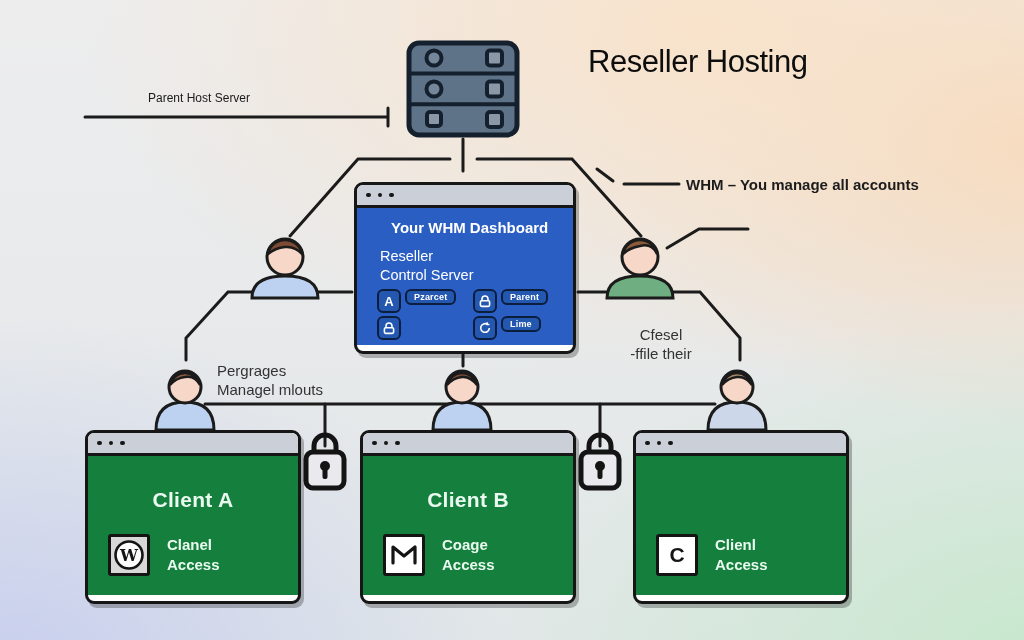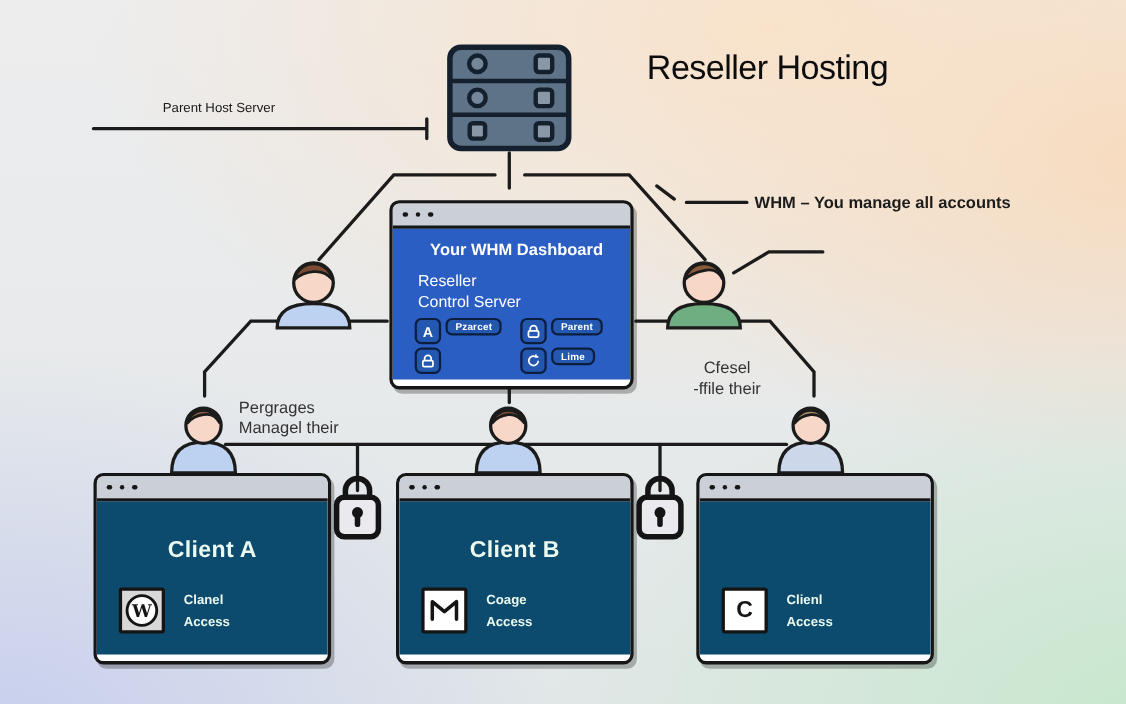--- a/index.html
+++ b/index.html
@@ -34,28 +34,28 @@
   .whm-win{left:354px;top:182px;width:216px;height:166px;}
   .whm-body{background:#2b5ec2;height:137px;color:#fff;}
   .whm-heading{position:absolute;left:34px;top:11px;font-size:15px;font-weight:700;}
   .whm-sub{position:absolute;left:23px;top:39px;font-size:14.5px;font-weight:400;line-height:18.5px;}
   .wgroup{position:absolute;display:flex;gap:4px;}
   .wbtn{border:2.5px solid #0c1e3e;border-radius:6px;background:#2357b0;color:#fff;
     display:flex;align-items:center;justify-content:center;box-sizing:border-box;}
   .wbtn.icon{width:24px;height:24px;font-size:13px;font-weight:700;}
   .wbtn.label{height:16px;font-size:9px;font-weight:700;letter-spacing:0.2px;padding:0 7px;}
   .client{width:210px;height:168px;}
-  .client-body{background:#0c4a6e;height:139px;color:#eafaf0;}
+  .client-body{background:#15803d;height:139px;color:#eafaf0;}
   .client-name{position:absolute;top:32px;width:100%;text-align:center;
     font-size:21px;font-weight:700;letter-spacing:0.3px;}
   .client-row{position:absolute;left:20px;top:78px;display:flex;align-items:center;gap:17px;}
   .icon-box{width:42px;height:42px;border:3px solid #141414;border-radius:3px;background:#fff;
     display:flex;align-items:center;justify-content:center;box-sizing:border-box;}
   .icon-box.gray{background:#d8d8d8;}
-  .access{font-size:12px;font-weight:700;line-height:20px;}
+  .access{font-size:15px;font-weight:700;line-height:20px;}
   .c-letter{font-size:21px;font-weight:700;color:#141414;}
 </style>
 </head>
 <body>
 
 <div class="stage">
 
   <svg class="layer" width="1024" height="640" viewBox="0 0 1024 640">
 
     <g stroke="#1b1b1b" stroke-width="3" fill="none" stroke-linecap="round">
@@ -129,21 +129,21 @@
     <div>Reseller Hosting</div>
   </div>
 
   <div class="abs parent-label">Parent Host Server</div>
 
   <div class="abs note whm-note">WHM – You manage all accounts</div>
 
 
   <div class="abs soft-note left-note">
     <div>Pergrages</div>
-    <div>Managel their</div>
+    <div>Managel mlouts</div>
   </div>
 
   <div class="abs soft-note right-note">
     <div>Cfesel</div>
     <div>-ffile their</div>
   </div>
 
   <div class="window whm-win">
     <div class="titlebar">
       <span class="dot"></span>

